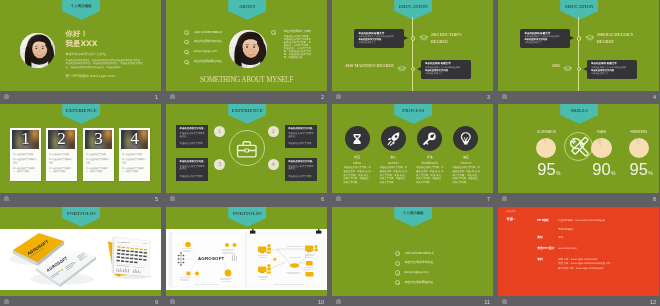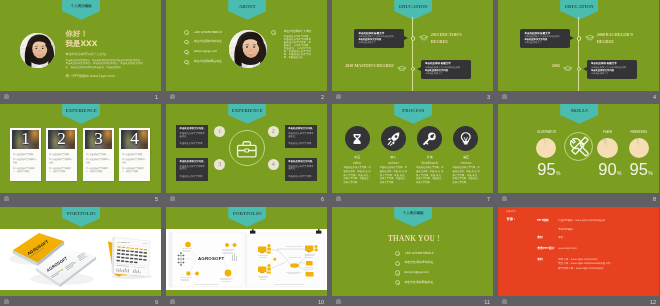--- a/index.html
+++ b/index.html
@@ -216,20 +216,21 @@
 
   <div class="ocirc" style="left:104.9px;top:29.5px;width:5.3px;height:5.3px">
     <svg viewBox="3 3 10 10" width="3.4" height="3.4" style="position:absolute;left:1px;top:1px">
           <circle cx="8" cy="6.4" r="1.8" fill="none" stroke="#cadb93" stroke-width=".95"></circle>
           <path d="M4.9 11.6 c.4-1.9 1.7-2.9 3.1-2.9 s2.7 1 3.1 2.9" fill="none" stroke="#cadb93" stroke-width=".95"></path>
         </svg>
   </div>
   <div class="cjk" style="position:absolute;left:117.8px;top:30.2px;font-size:2.8px;line-height:3.2px;color:#f4f0df;white-space:nowrap">单击此处添加个人简介。</div>
   <div class="cjk" style="position:absolute;left:117.8px;top:36.2px;width:27px;font-size:2.3px;line-height:2.95px;color:#f1eedd;text-align:justify">单击此处添加文字内容，单击此处添加文字内容单击此处添加文字内容，单击此处，添加文字内容，单击此处，添加文字内容，单击此处添加文字内容。单击此处添加文字内容，单击此处添加。</div>
 
+  <div class="ser" style="position:absolute;left:0;right:0;top:75.8px;text-align:center;font-size:7.2px;line-height:8px;color:#efdba9;letter-spacing:-.25px">SOMETHING ABOUT MYSELF</div>
 </div>
 
 <div class="slide c3 r1">
   <div class="banner" style="left:62.2px;top:0;width:38.3px;height:19.8px">
     <b class="ser" style="top:5.2px;font-size:4.6px;line-height:4.8px;letter-spacing:.12px">EDUCATION</b>
   </div>
   <div style="position:absolute;left:80.4px;top:17px;width:1.1px;height:74px;background:#d5dd92"></div>
 
   <div class="tbox" style="left:22.4px;top:29.3px;width:49.8px;height:19.2px;border-radius:1.8px">
     <div class="tt cjk" style="left:4px;top:2.4px;font-size:2.5px;line-height:3px">单击此处添加  标题文字</div>
@@ -444,21 +445,21 @@
       <path d="M22.6 13.2 L10.1 25.7 c-.5 .5-.5 1.3 0 1.8 l3.8 3.8 c.5 .5 1.3 .5 1.8 0 L28.2 18.8 Z"></path>
     </g>
   </svg>
 
   <div class="skill" style="left:32.9px">
     <div class="sklabel">ILLUSTRATOR</div>
     <div class="pie" style="background:conic-gradient(from 0deg,#f7ddb4 0deg,#f7ddb4 342deg,#e8d2a9 342deg,#e8d2a9 360deg)"></div>
     <div class="skval">95</div>
     <div class="skunit">%</div>
   </div>
-  <div class="skill" style="left:94px">
+  <div class="skill" style="left:88px">
     <div class="sklabel">FLASH</div>
     <div class="pie" style="background:conic-gradient(from 0deg,#f7ddb4 0deg,#f7ddb4 324deg,#e8d2a9 324deg,#e8d2a9 360deg)"></div>
     <div class="skval">90</div>
     <div class="skunit">%</div>
   </div>
   <div class="skill" style="left:125.3px">
     <div class="sklabel">FIREWORKS</div>
     <div class="pie" style="background:conic-gradient(from 0deg,#f7ddb4 0deg,#f7ddb4 342deg,#e8d2a9 342deg,#e8d2a9 360deg)"></div>
     <div class="skval">95</div>
     <div class="skunit">%</div>
@@ -692,21 +693,20 @@
         <rect x="108" y="55" width="30" height=".4"></rect>
       </g>
     </svg>
   </div>
 </div>
 
 <div class="slide c3 r3">
   <div class="banner" style="left:62.2px;top:0;width:38.3px;height:19.8px">
     <b class="cjk" style="top:5.4px;font-size:3.5px;line-height:3.8px;letter-spacing:0">个人简历模板</b>
   </div>
-  <div class="ser" style="position:absolute;left:0;right:0;top:28.4px;text-align:center;font-size:7.3px;line-height:8px;color:#eddba6;letter-spacing:.3px;font-weight:700;padding-left:3px">THANK  YOU !</div>
 
   <div style="position:absolute;left:62.8px;top:44px">
     <div class="ocirc" style="left:0;top:0;width:5.4px;height:5.4px">
       <svg viewBox="4 3 8 10" width="2.9" height="3.6" style="position:absolute;left:1.25px;top:.9px">
             <path d="M6.6 4.6 h2.8 v6.8 h-2.8 z" fill="none" stroke="#cadb93" stroke-width=".9"></path>
           </svg>
     </div>
     <div class="cjk" style="position:absolute;left:9.6px;top:.9px;font-size:2.9px;line-height:3.4px;color:#f4f0df;white-space:nowrap">+86 123456789012</div>
   </div>
   <div style="position:absolute;left:62.8px;top:53.6px">

